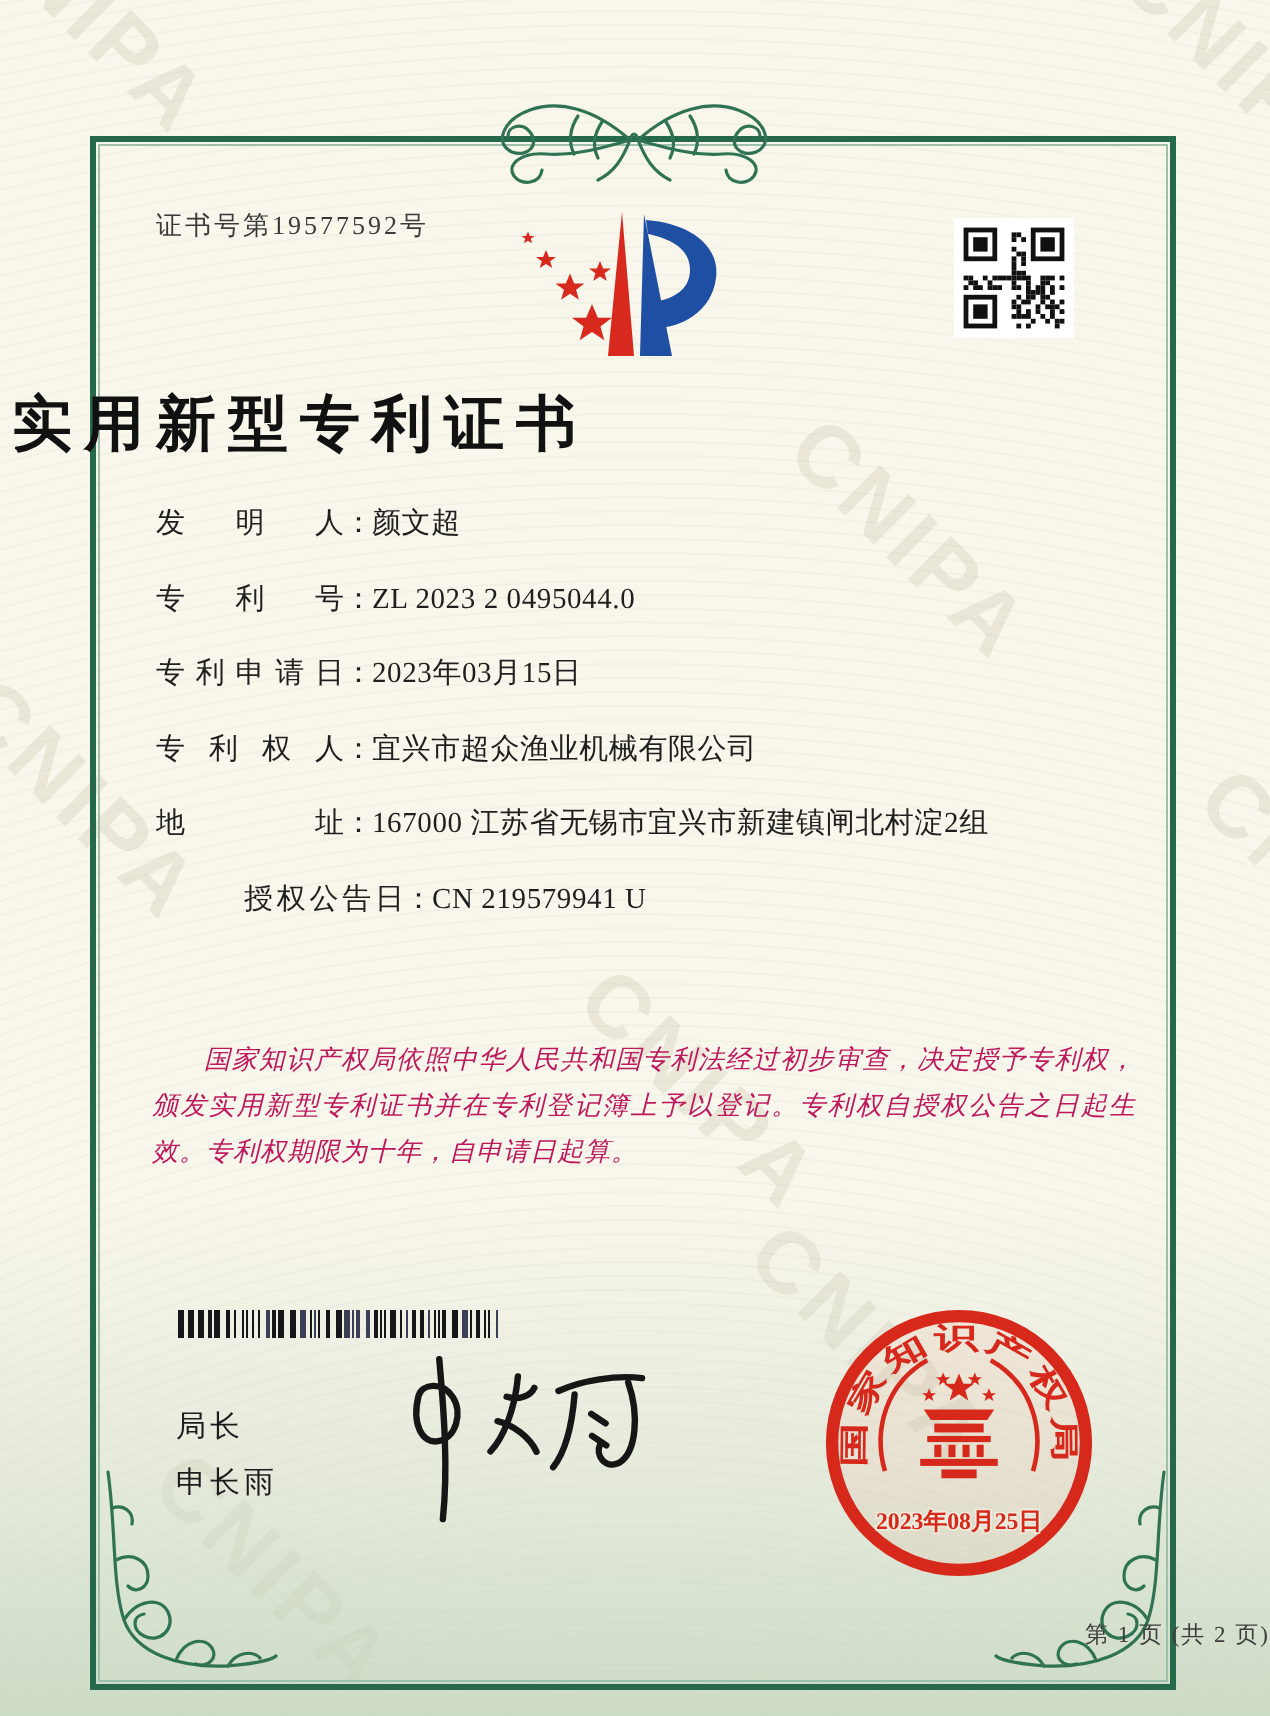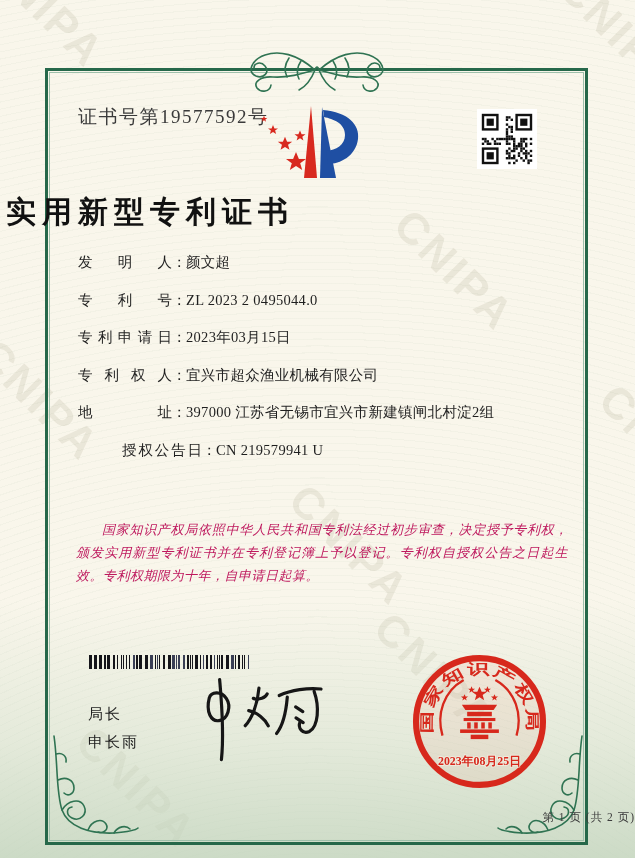--- a/index.html
+++ b/index.html
@@ -41,21 +41,21 @@
     position:absolute;left:1px;top:1px;right:1px;bottom:1px;
     border:1px solid #9ec0ab;
   }
   .ornament-top{position:absolute;left:227px;top:44px;width:180px;height:50px;}
   .corner-orn{position:absolute;width:92px;height:108px;}
   .corner-orn.bl{left:48px;top:730px;}
   .corner-orn.br{right:47px;top:730px;transform:scaleX(-1);}
 
   .cert-no{
     position:absolute;left:78px;top:104px;
-    font-size:19px;color:#3a3a3a;letter-spacing:1.5px;
+    font-size:13px;color:#3a3a3a;letter-spacing:1.5px;
   }
   .logo{position:absolute;left:256px;top:104px;width:108px;height:78px;}
   .qr{position:absolute;left:477px;top:109px;width:60px;height:60px;background:#fff;}
 
   .title{
     position:absolute;left:0;top:192px;width:635px;margin:0;
     text-align:left;font-size:30px;font-weight:bold;color:#111;
     letter-spacing:6px;text-indent:6px;
   }
 
@@ -280,21 +280,21 @@
     <div class="frow">
       <span class="flabel">专利号</span><span class="fcolon">：</span><span class="fvalue">ZL 2023 2 0495044.0</span>
     </div>
     <div class="frow">
       <span class="flabel">专利申请日</span><span class="fcolon">：</span><span class="fvalue">2023年03月15日</span>
     </div>
     <div class="frow">
       <span class="flabel">专利权人</span><span class="fcolon">：</span><span class="fvalue">宜兴市超众渔业机械有限公司</span>
     </div>
     <div class="frow">
-      <span class="flabel">地址</span><span class="fcolon">：</span><span class="fvalue">397000 江苏省无锡市宜兴市新建镇闸北村淀2组</span>
+      <span class="flabel">地址</span><span class="fcolon">：</span><span class="fvalue">167000 江苏省无锡市宜兴市新建镇闸北村淀2组</span>
     </div>
     <div class="grant-row">
       <div class="grant-second">
         <span class="flabel">授权公告日</span><span class="fcolon">：</span><span class="fvalue">CN 219579941 U</span>
       </div>
     </div>
   </div>
 
   <div class="body-text">
     <p>国家知识产权局依照中华人民共和国专利法经过初步审查，决定授予专利权，颁发实用新型专利证书并在专利登记簿上予以登记。专利权自授权公告之日起生效。专利权期限为十年，自申请日起算。</p>

